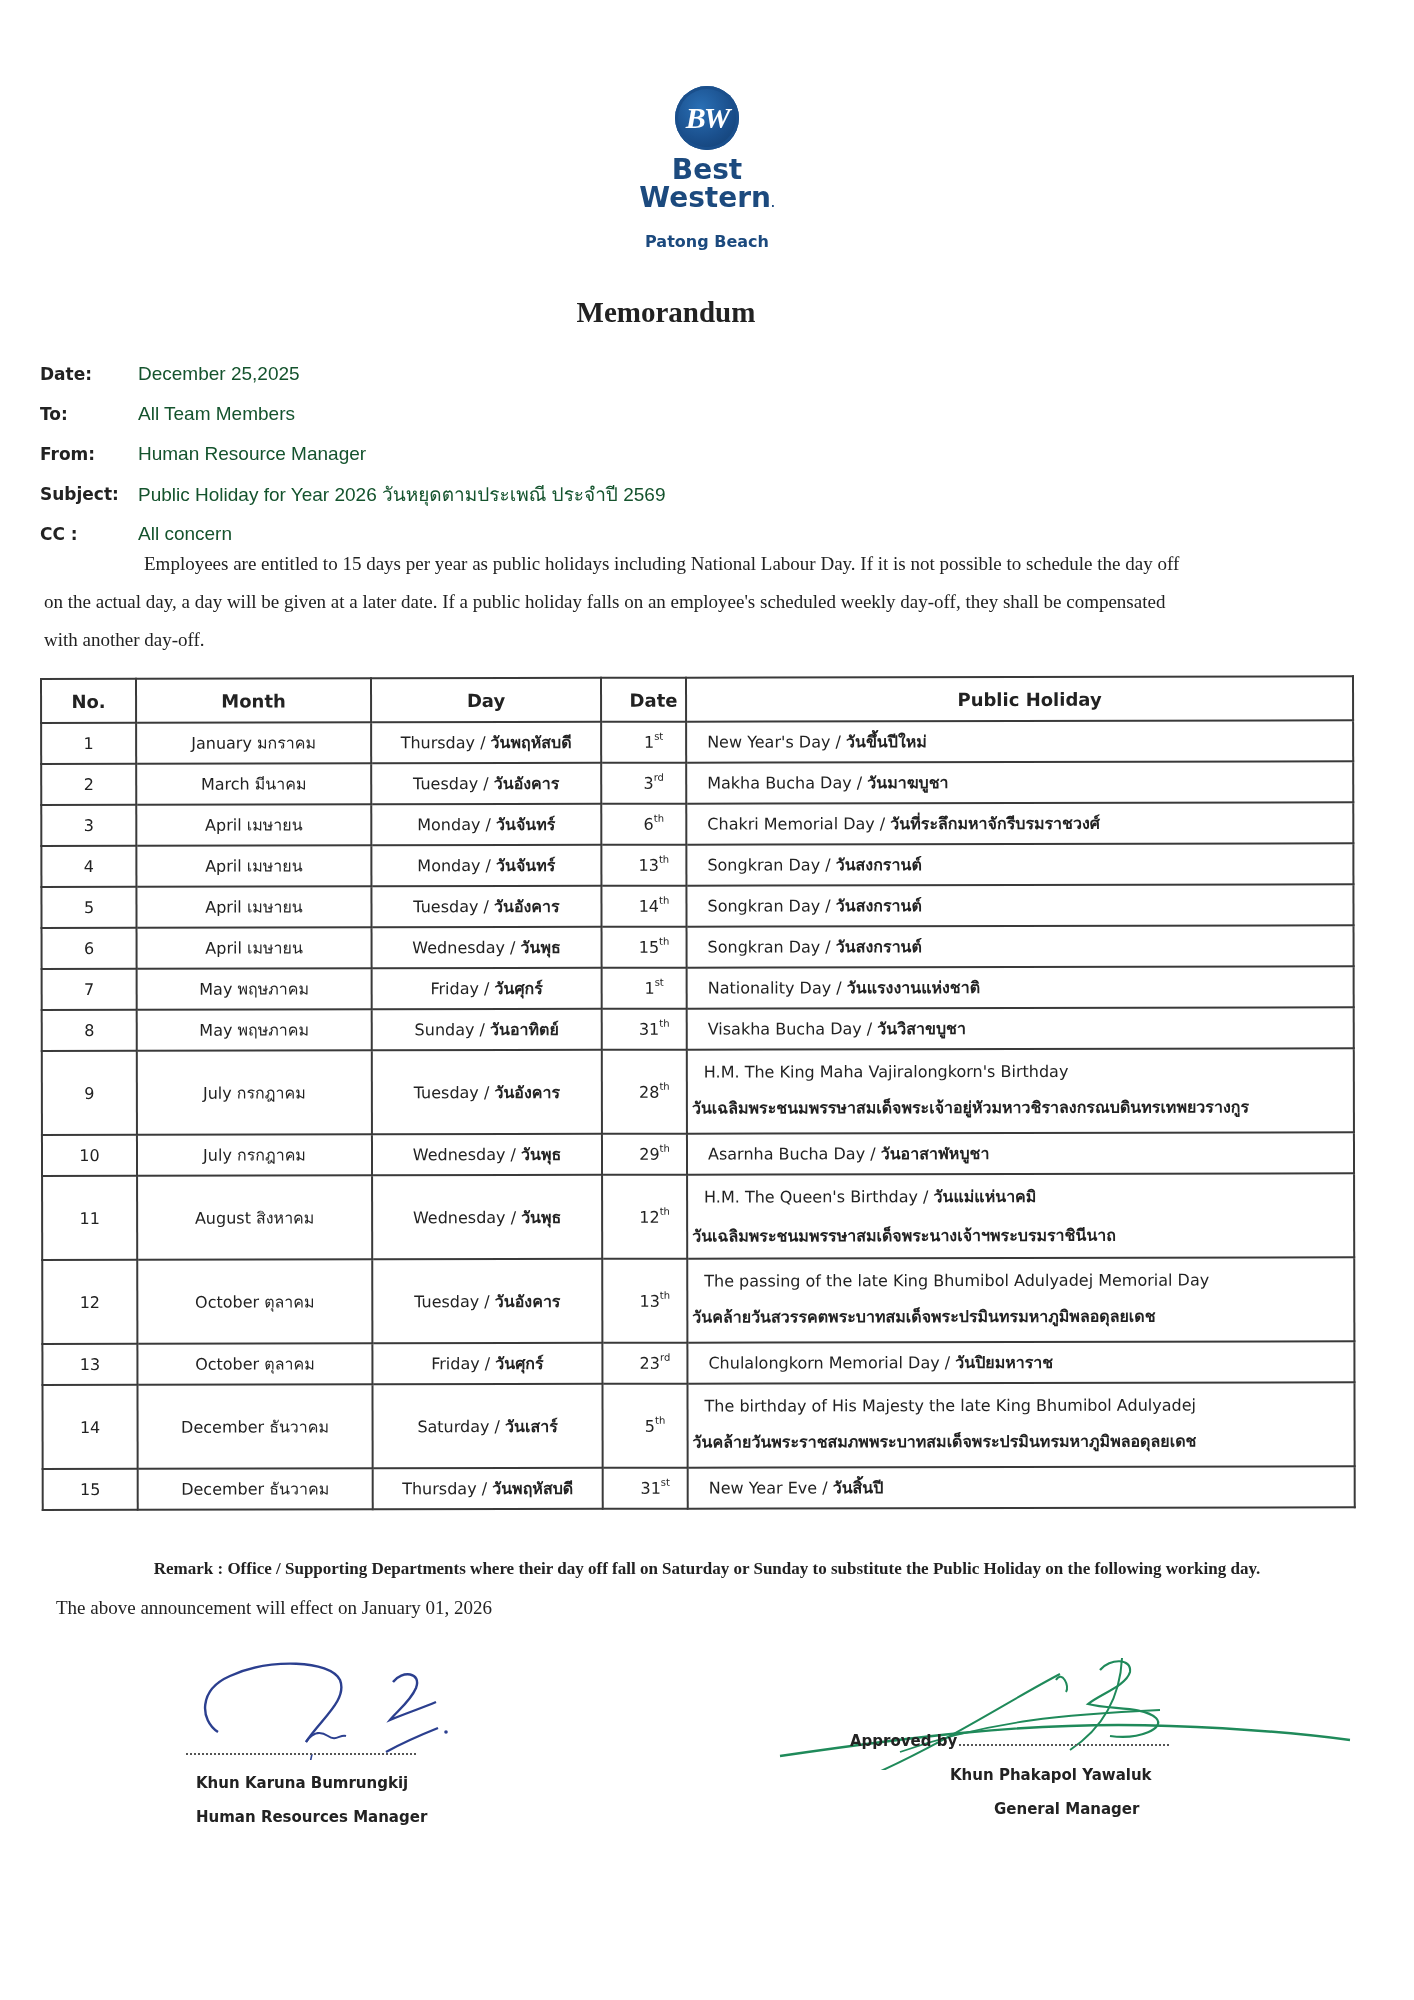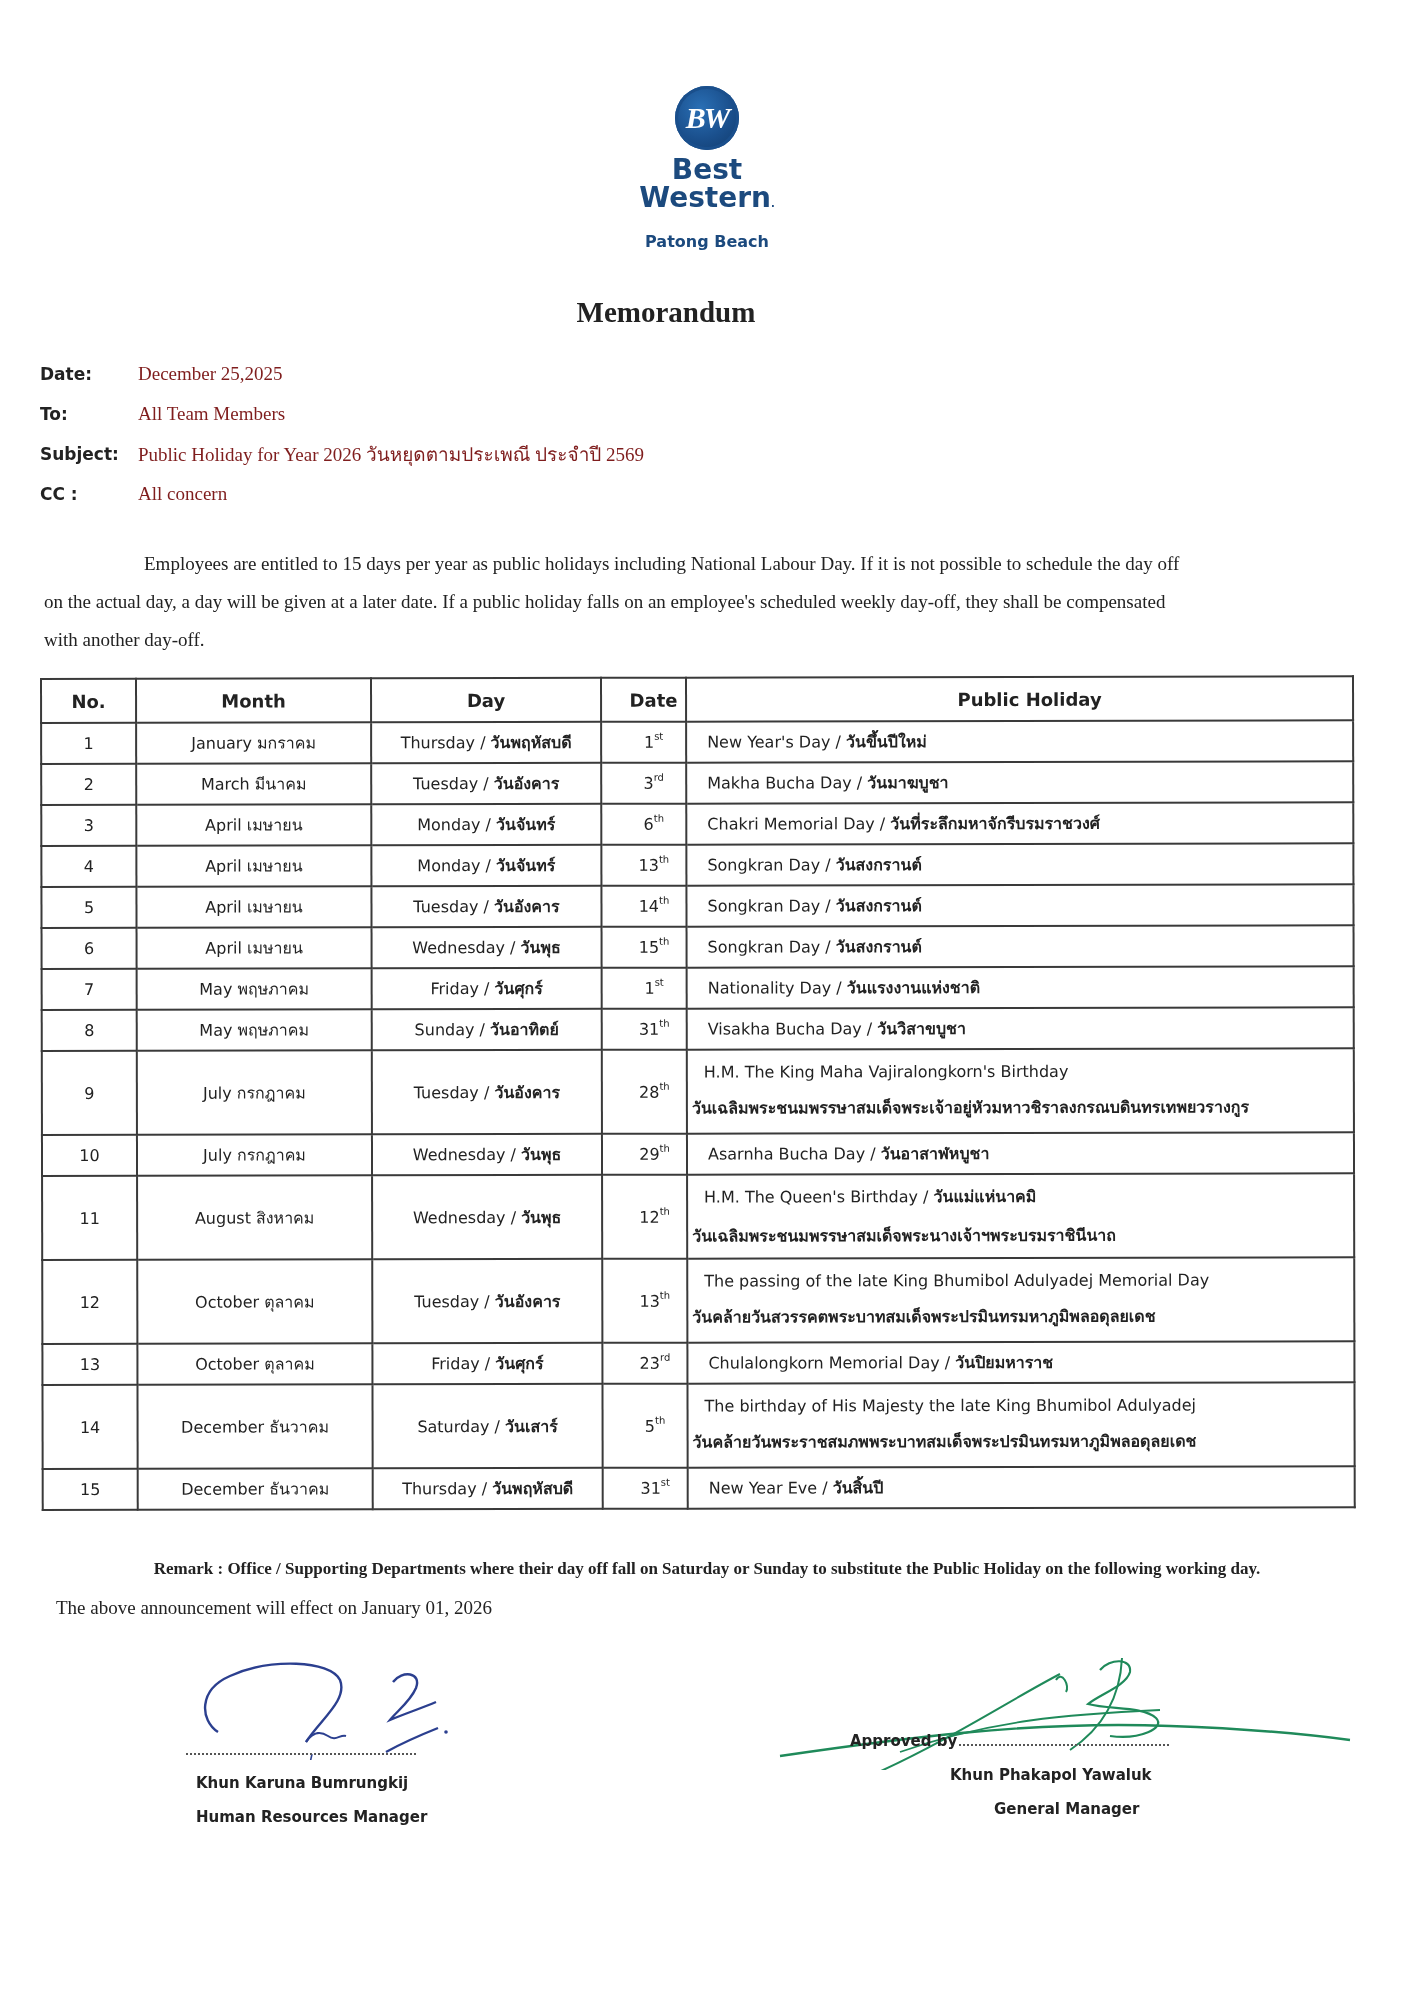--- a/index.html
+++ b/index.html
@@ -25,21 +25,21 @@
   }
 
   .title {
     position: absolute; left: 0; width: 1332px; top: 296px; text-align: center;
     font-family: "Liberation Serif", serif; font-weight: bold; font-size: 29px; color: #222;
   }
 
   .header-fields { position: absolute; left: 40px; top: 354px; }
   .hf-row { height: 40px; display: flex; align-items: center; }
   .hf-label { width: 98px; font-family: "DejaVu Sans", sans-serif; font-weight: bold; font-size: 17px; color: #222; }
-  .hf-value { font-family: Liberation Serif, serif; font-size: 19px; color: #7f1d1d; }
+  .hf-value { font-family: Liberation Sans, sans-serif; font-size: 19px; color: #14532d; }
 
   .intro {
     position: absolute; left: 44px; top: 545px; width: 1240px;
     font-family: "Liberation Serif", serif; font-size: 19px; color: #222; line-height: 38px;
   }
   .intro .indent { padding-left: 100px; }
 
   table.holidays {
     position: absolute; left: 40px; top: 678px; width: 1314px;
     border-collapse: collapse; font-family: "DejaVu Sans", sans-serif; font-size: 16px; color: #222;
@@ -100,20 +100,24 @@
 <div class="title">Memorandum</div>
 
 <div class="header-fields">
   <div class="hf-row">
     <span class="hf-label">Date:</span>
     <span class="hf-value">December 25,2025</span>
   </div>
   <div class="hf-row">
     <span class="hf-label">To:</span>
     <span class="hf-value">All Team Members</span>
+  </div>
+  <div class="hf-row">
+    <span class="hf-label">From:</span>
+    <span class="hf-value">Human Resource Manager</span>
   </div>
   <div class="hf-row">
     <span class="hf-label">Subject:</span>
     <span class="hf-value">Public Holiday for Year 2026  วันหยุดตามประเพณี ประจำปี 2569</span>
   </div>
   <div class="hf-row">
     <span class="hf-label">CC :</span>
     <span class="hf-value">All concern</span>
   </div>
 </div>

